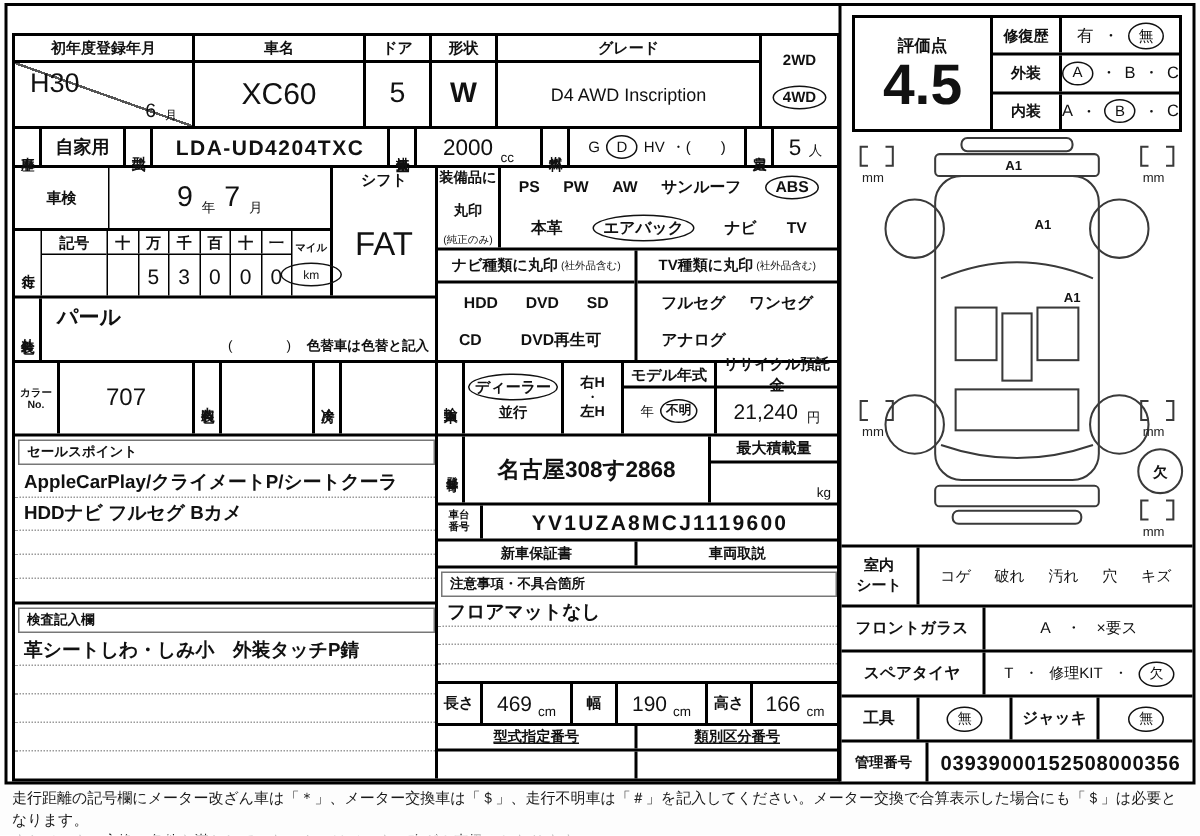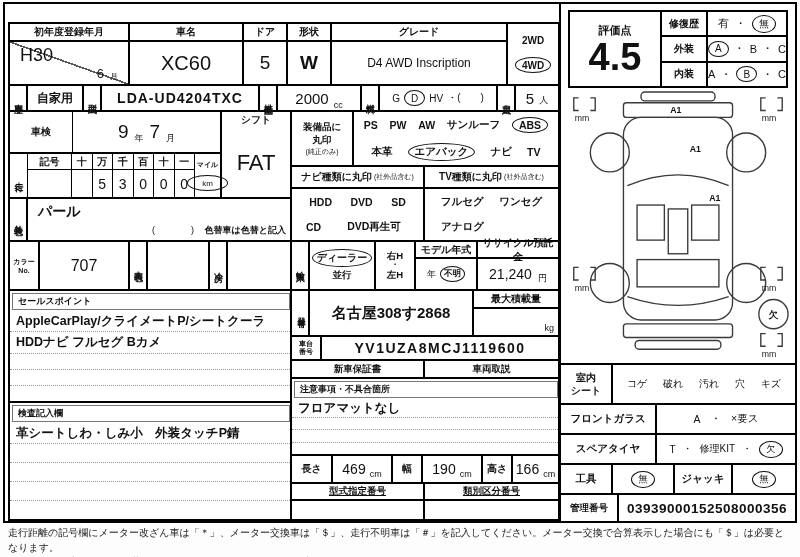--- a/index.html
+++ b/index.html
@@ -183,21 +183,21 @@
               <div class="dash" style="flex:1;"></div>
               <div class="dash" style="flex:1;"></div>
               <div class="dash" style="flex:1;"></div>
               <div style="flex:1;"></div>
             </div>
           </div>
 
           <div class="col" style="flex:1;">
 
             <div class="r b-b" style="height:55px;">
-              <div class="col cen b-r" style="width:62px;">
+              <div class="col cen b-r" style="width:42px;justify-content:space-between;">
                 <span style="font-size:9.5px;font-weight:bold;">装備品に</span>
                 <span style="font-size:9.5px;font-weight:bold;">丸印</span>
                 <span style="font-size:7px;">(純正のみ)</span>
               </div>
               <div class="col" style="flex:1;font-size:10.5px;font-weight:bold;">
                 <div class="r" style="flex:1;align-items:center;justify-content:space-around;padding:0 4px;">
                   <span>PS</span>
                   <span>PW</span>
                   <span>AW</span>
                   <span>サンルーフ</span>
@@ -296,21 +296,21 @@
 
             <div class="col b-b" style="height:77px;">
               <span class="tab">注意事項・不具合箇所</span>
               <div style="font-size:12.5px;font-weight:bold;padding:0 6px;" class="dash">フロアマットなし</div>
               <div class="dash" style="flex:1;"></div>
               <div class="dash" style="flex:1;"></div>
               <div style="flex:1;"></div>
             </div>
 
             <div class="r b-b" style="height:28px;">
-              <div class="cen b-r" style="width:41px;font-size:10px;font-weight:bold;">長さ</div>
+              <div class="cen b-r" style="width:30px;font-size:10px;font-weight:bold;">長さ</div>
               <div class="cen b-r" style="width:60px;gap:4px;">
                 <span style="font-size:14px;">469</span>
                 <span class="sm" style="align-self:flex-end;padding-bottom:3px;">cm</span>
               </div>
               <div class="cen b-r" style="width:30px;font-size:10px;font-weight:bold;">幅</div>
               <div class="cen b-r" style="width:60px;gap:4px;">
                 <span style="font-size:14px;">190</span>
                 <span class="sm" style="align-self:flex-end;padding-bottom:3px;">cm</span>
               </div>
               <div class="cen b-r" style="width:30px;font-size:10px;font-weight:bold;">高さ</div>

